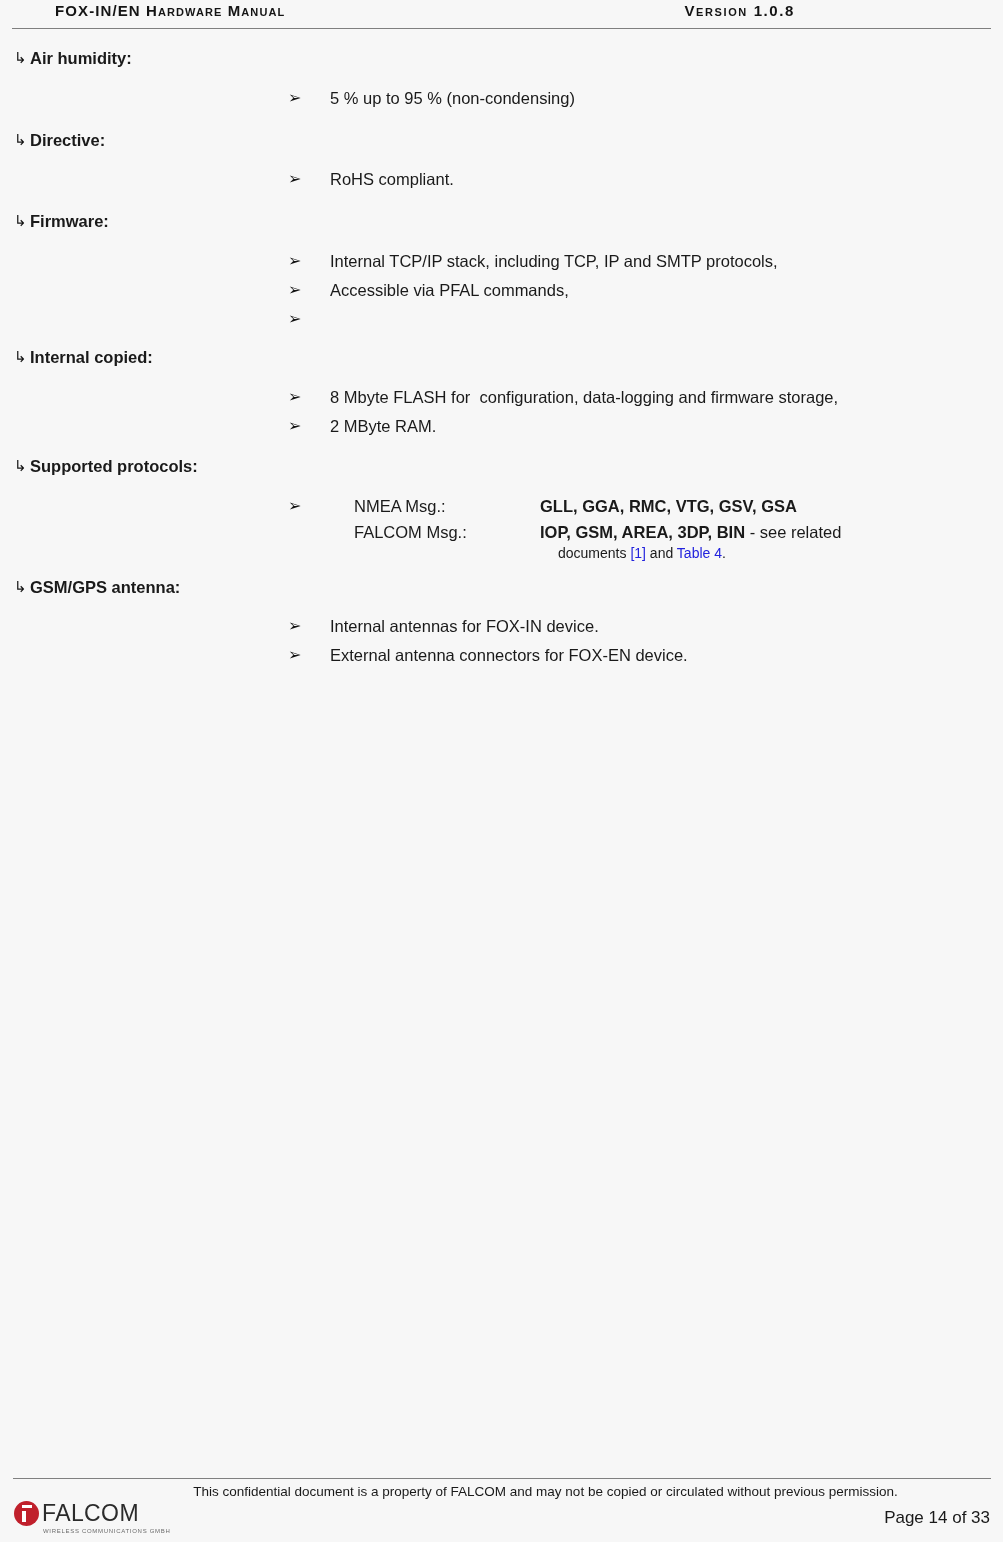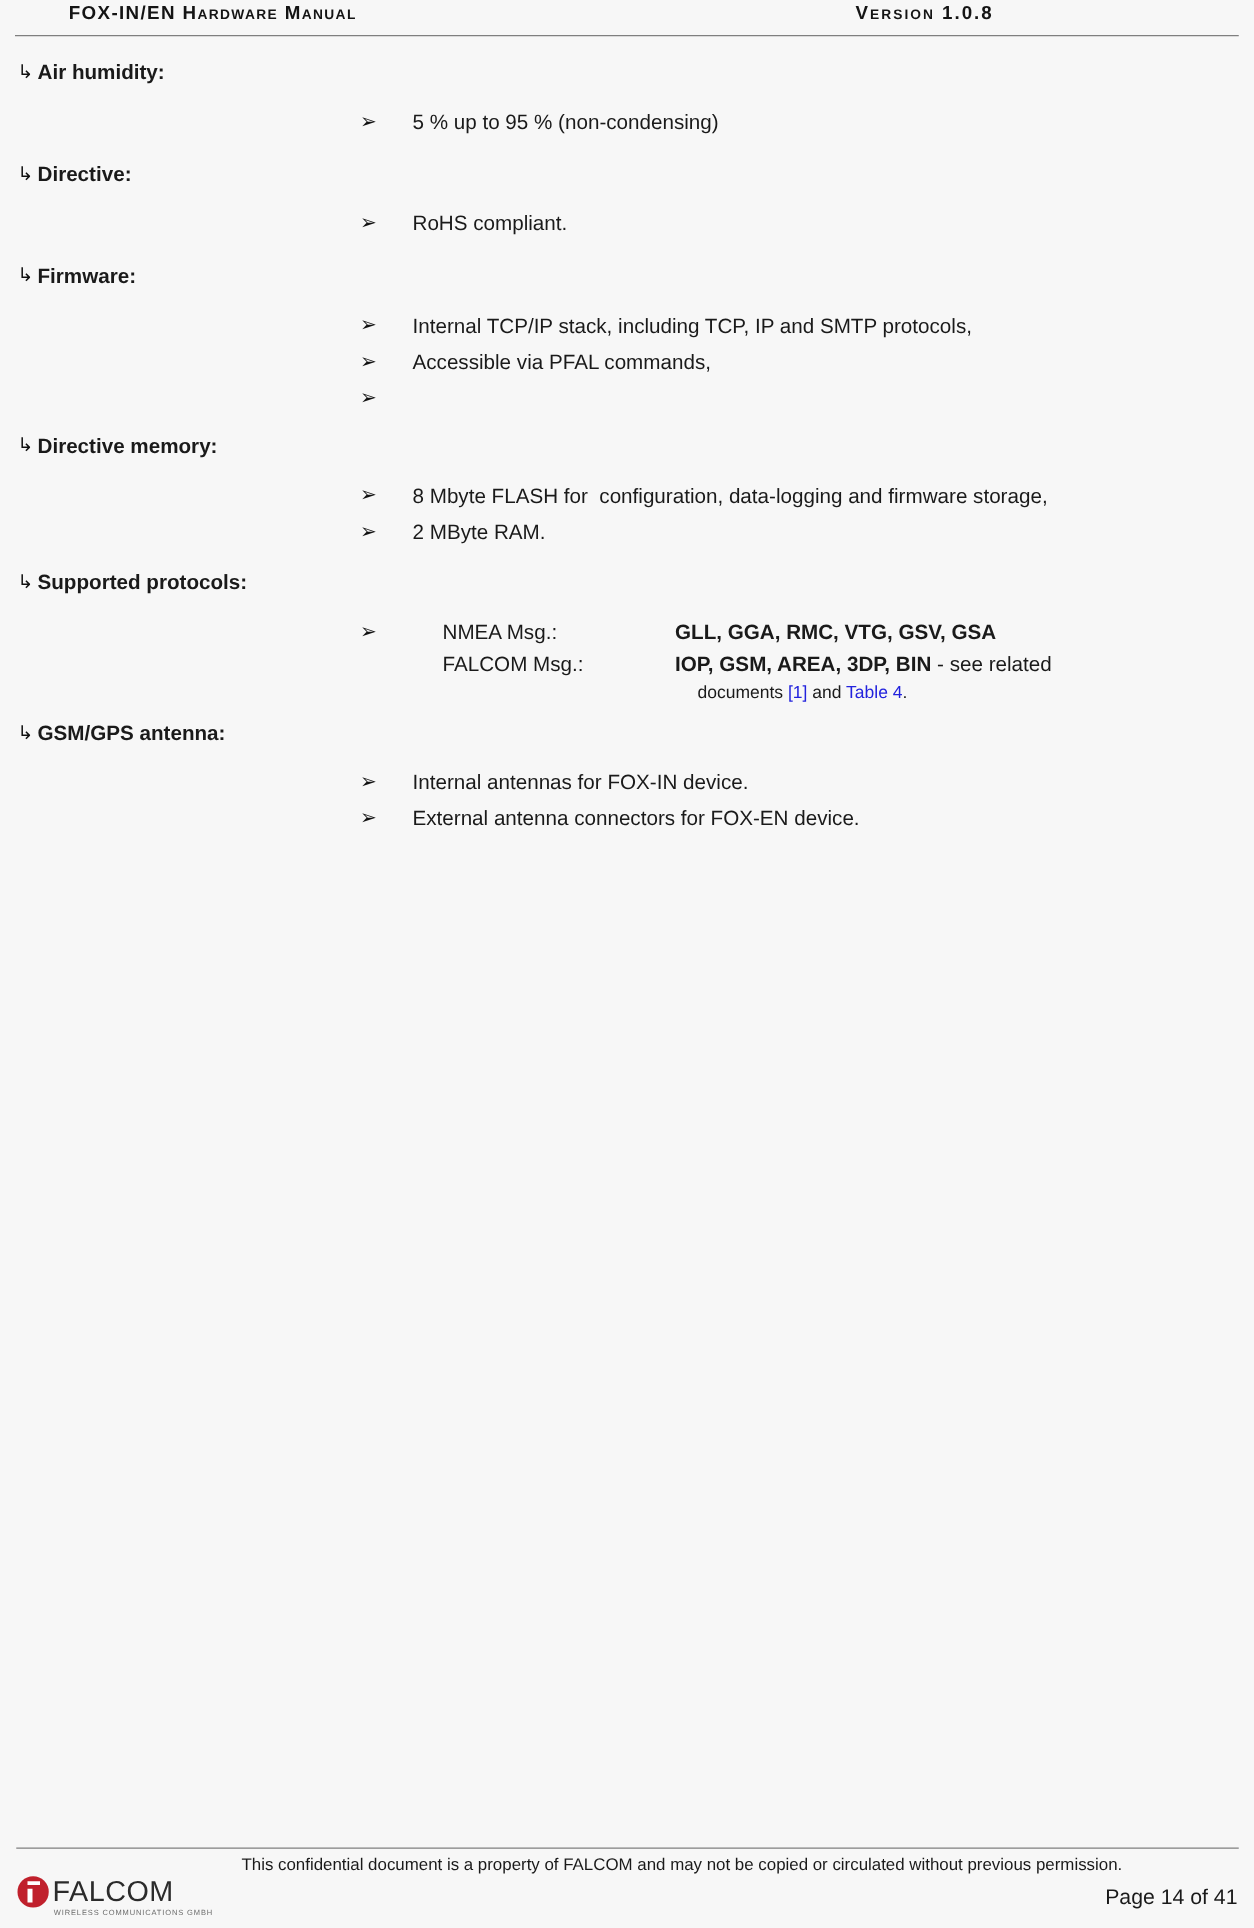--- a/index.html
+++ b/index.html
@@ -285,21 +285,21 @@
     <span class="b2-text">Accessible via PFAL commands,</span>
   </div>
   <div style="height:8px"></div>
   <div class="lvl2">
     <span class="b2-marker">➢</span>
   </div>
 
   <div style="height:20px"></div>
   <div class="lvl1">
     <span class="b1-marker">↳</span>
-    <span class="b1-text">Directive memory:</span>
+    <span class="b1-text">Internal copied:</span>
   </div>
   <div style="height:21px"></div>
   <div class="lvl2">
     <span class="b2-marker">➢</span>
     <span class="b2-text" style="flex:0 0 640px;width:640px;white-space:pre;">8 Mbyte FLASH for  configuration, data-logging and firmware storage,</span>
   </div>
   <div style="height:8px"></div>
   <div class="lvl2">
     <span class="b2-marker">➢</span>
     <span class="b2-text">2 MByte RAM.</span>
@@ -340,21 +340,21 @@
   <div class="lvl2">
     <span class="b2-marker">➢</span>
     <span class="b2-text">External antenna connectors for FOX-EN device.</span>
   </div>
 
 </div>
 
 <div class="page-footer">
   <div class="ftr-rule"></div>
   <div class="ftr-note">This confidential document is a property of FALCOM and may not be copied or circulated without previous permission.</div>
-  <div class="ftr-page">Page 14 of 41</div>
+  <div class="ftr-page">Page 14 of 33</div>
   <div class="ftr-logo">
     <div class="logo-row">
       <span class="logo-mark"></span>
       <span class="logo-word">FALCOM</span>
     </div>
     <div class="logo-sub">WIRELESS COMMUNICATIONS GMBH</div>
   </div>
 </div>
 
 </body></html>

